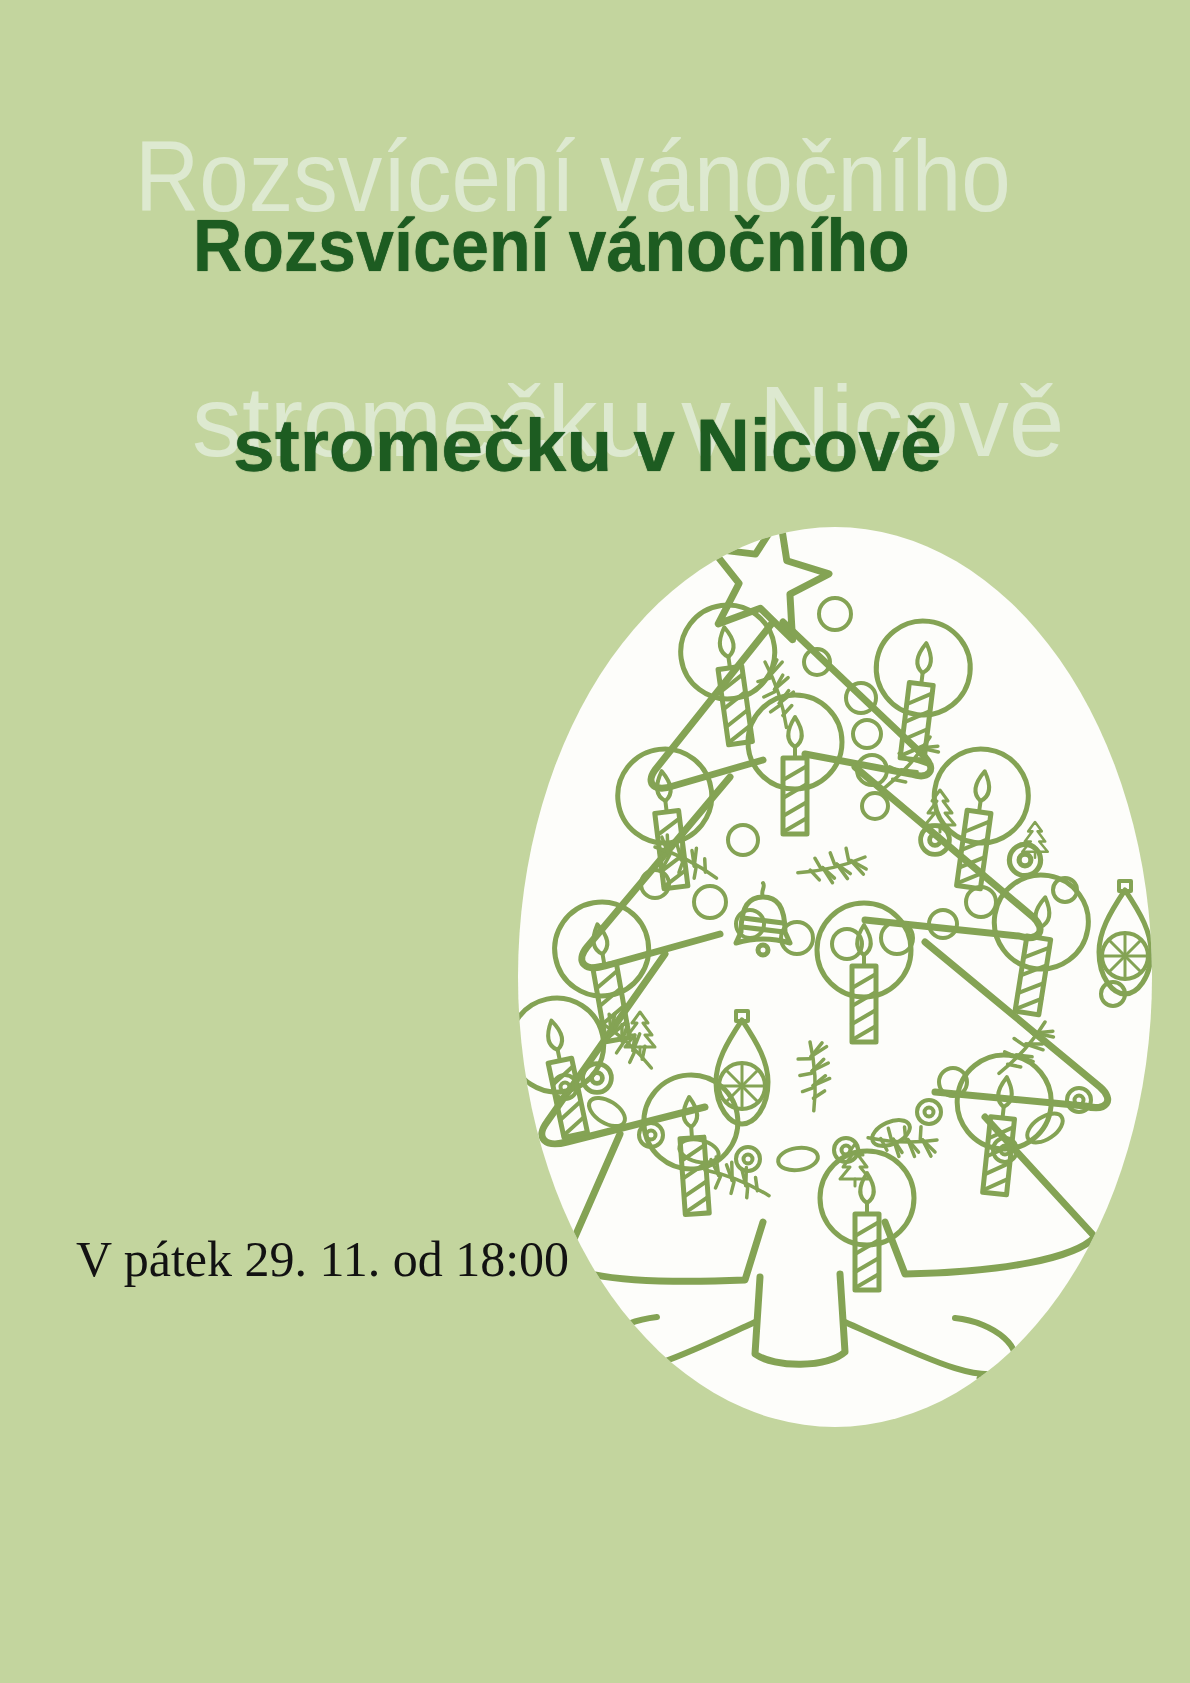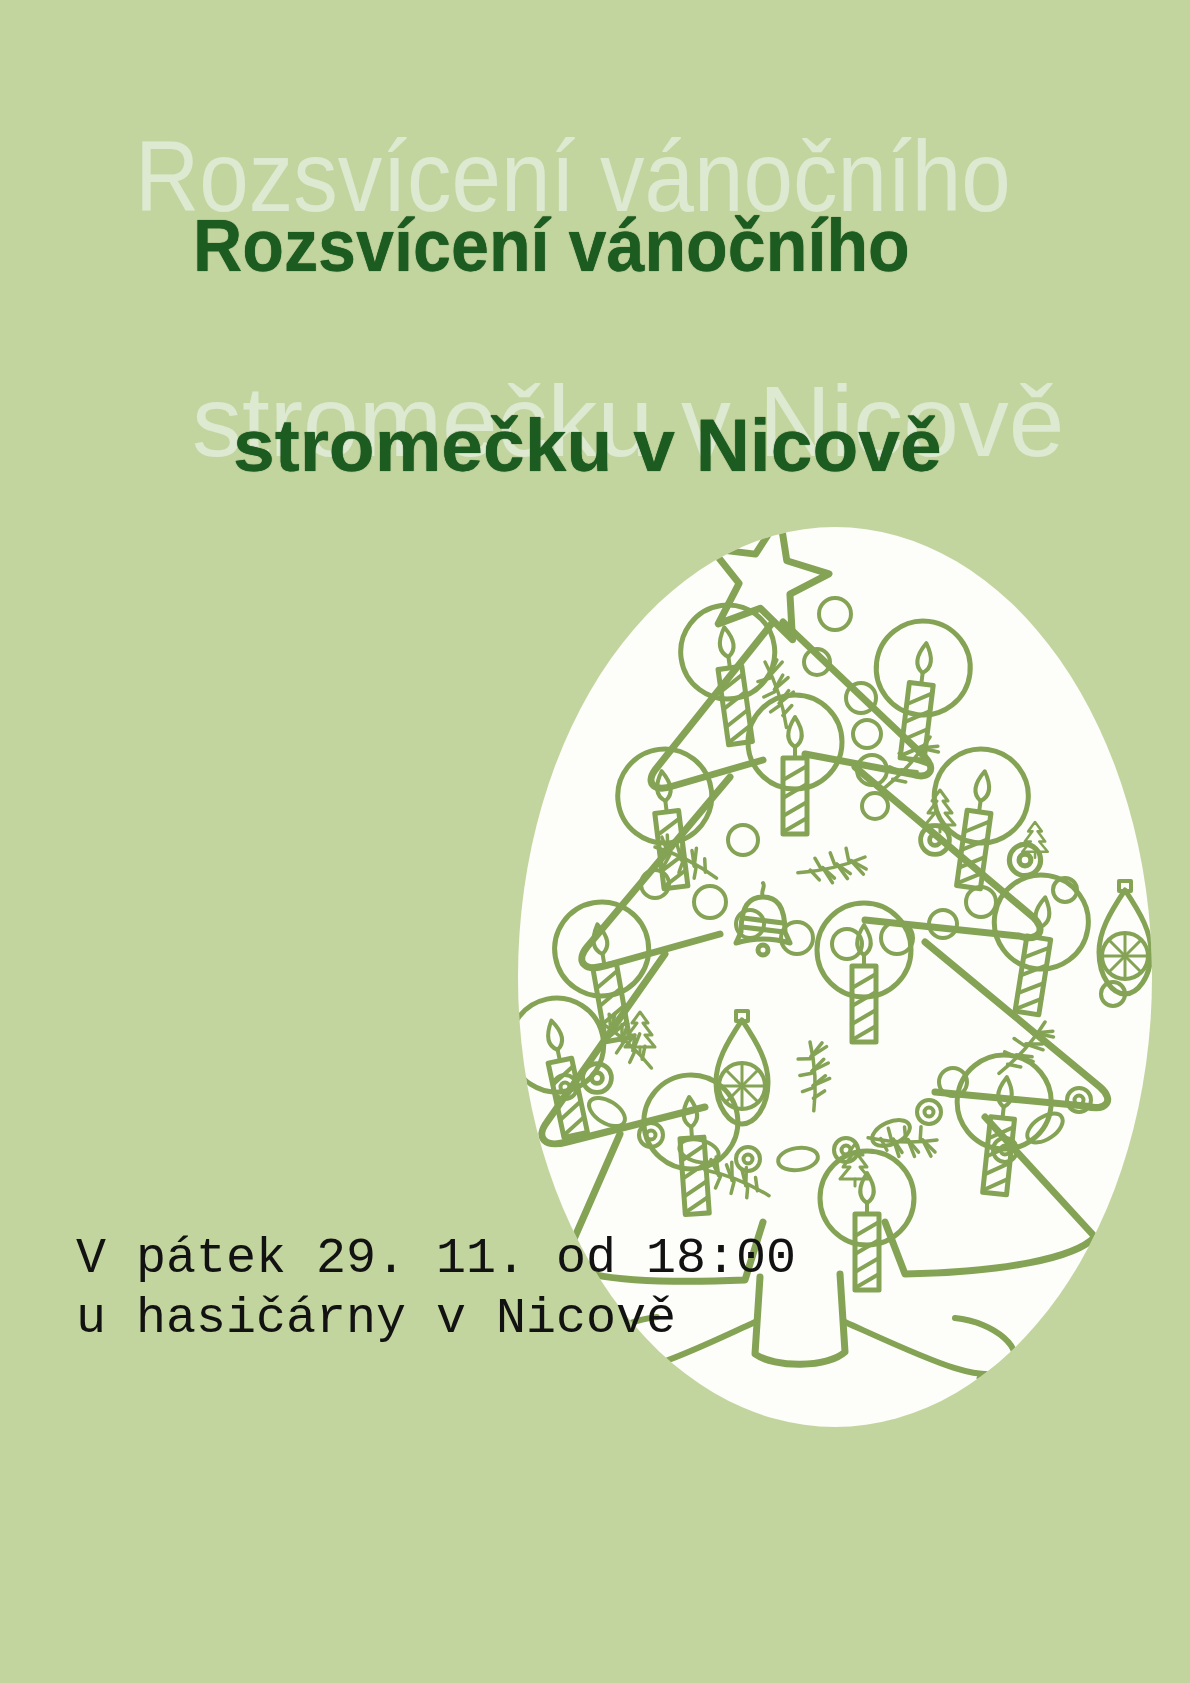--- a/index.html
+++ b/index.html
@@ -18,21 +18,21 @@
     color:#1d5c21;font-size:75px;font-weight:700;
     transform-origin:left top;
     text-shadow:0 0 1px #194d1d;
   }
   #ghost-line1{left:135px;top:126px;transform:scaleX(0.89);}
   #main-line1{left:193px;top:208px;transform:scaleX(0.91);}
   #ghost-line2{left:192px;top:371px;}
   #main-line2{left:233px;top:408px;}
   .event-text{
     position:absolute;left:76px;top:1229px;
-    font-family:Liberation Mono, monospace;
+    font-family:Liberation Serif, serif;
     font-size:50px;line-height:60px;color:#121212;
   }
   #tree-art{position:absolute;left:505px;top:522px;}
 </style>
 </head>
 <body>
 
 <div>
 
   <div id="ghost-line1" class="ghost-title">Rozsvícení vánočního</div>
@@ -202,16 +202,15 @@
         <use href="#minifir" transform="translate(435,268)"></use>
         <use href="#minifir" transform="translate(135,490)"></use>
         <use href="#minifir" transform="translate(350,622)"></use>
         <use href="#minifir" transform="translate(530,300) scale(0.85)"></use>
       </g>
     </g>
   </svg>
 
   <div class="event-text">
     <div>V pátek 29. 11. od 18:00</div>
-    <div>u hasičárny v Nicově</div>
   </div>
 
 </div>
 
 </body></html>

